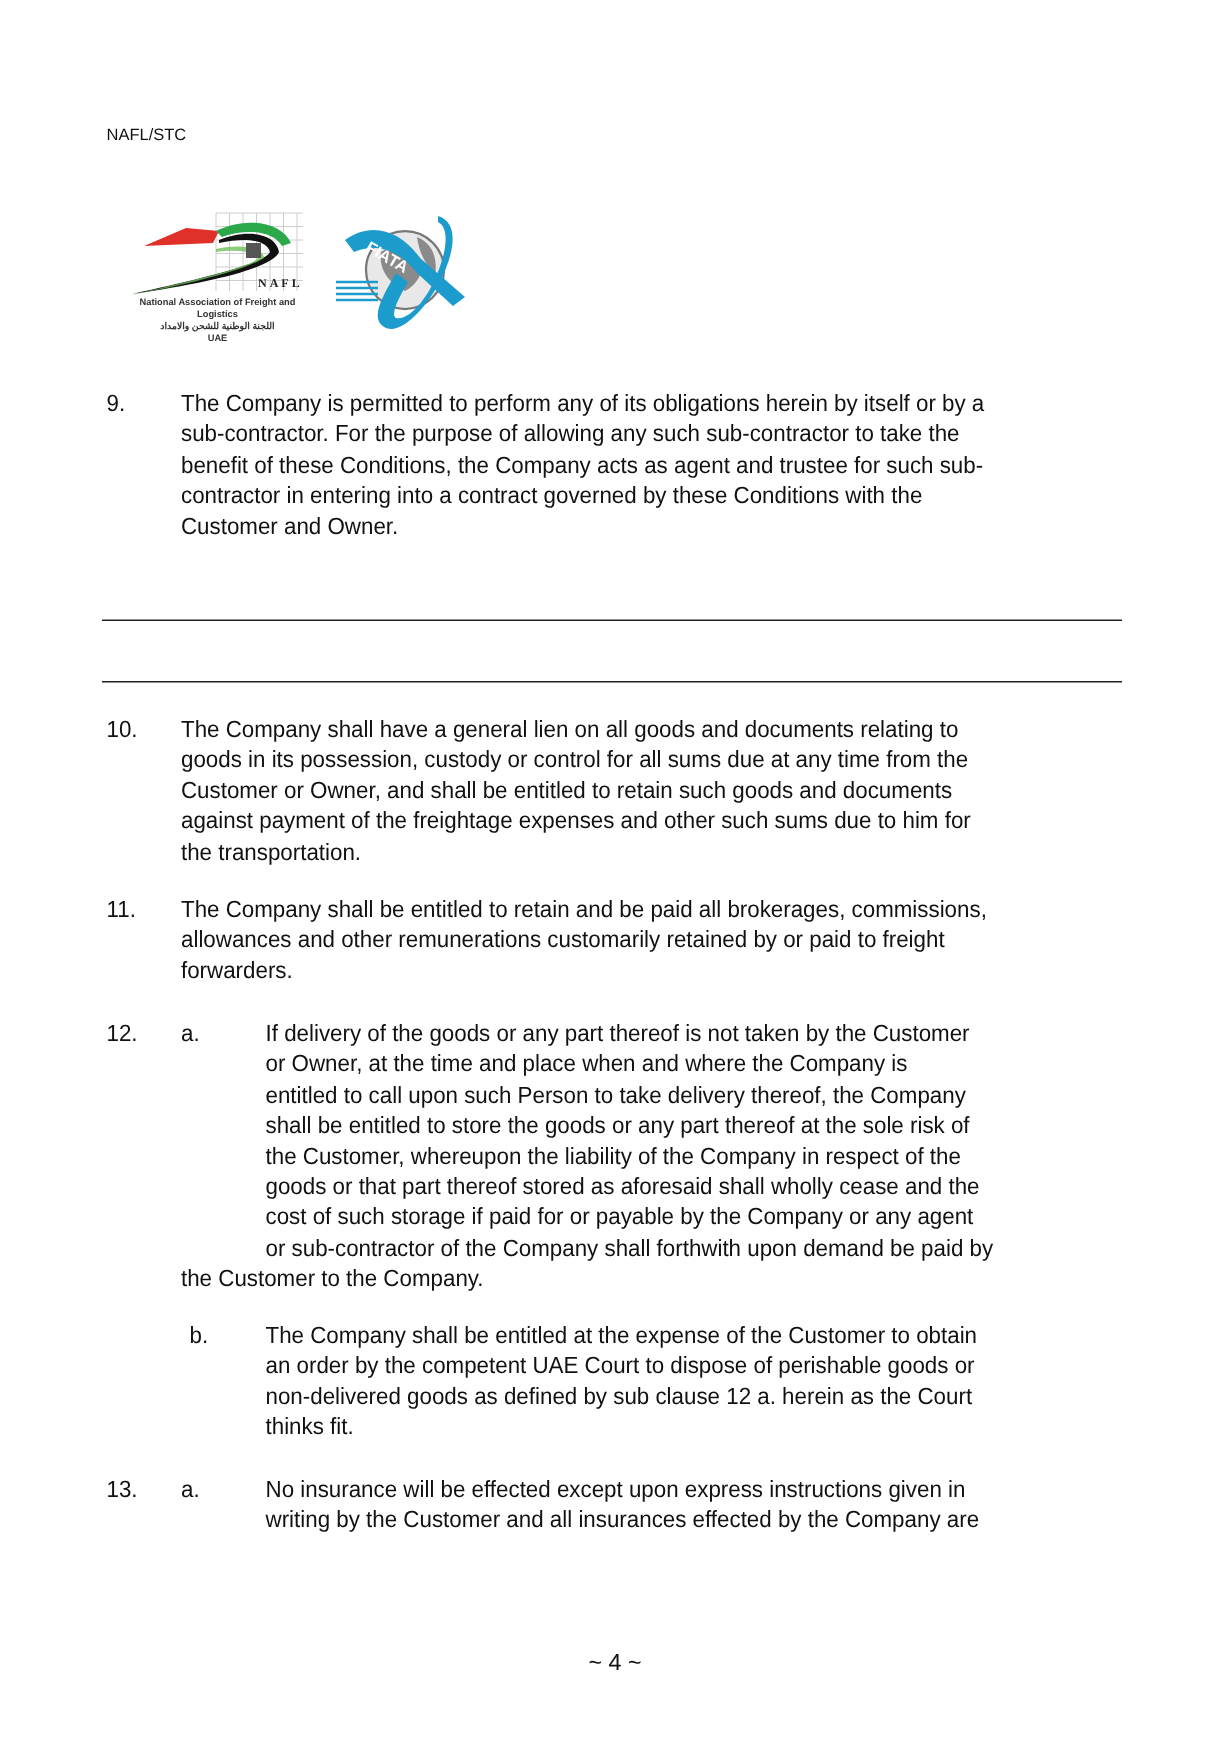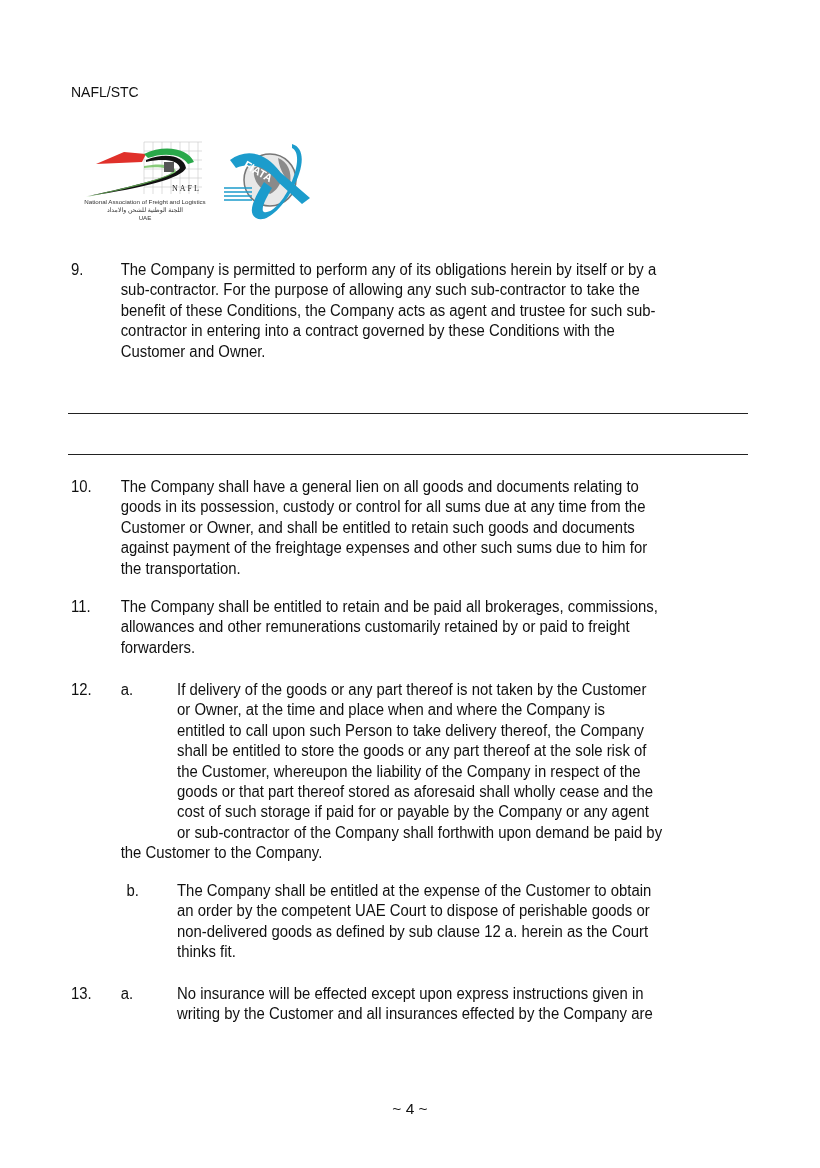--- a/index.html
+++ b/index.html
@@ -2,23 +2,23 @@
 <html><head>
   <meta charset="utf-8">
   <style>
     html, body { margin: 0; padding: 0; background: #ffffff; }
     body {
       width: 820px; height: 1168px; position: relative; overflow: hidden;
       font-family: "Liberation Sans", sans-serif; color: #111111;
     }
     .header-code {
       position: absolute; left: 71px; top: 84px;
-      font-size: 14px; letter-spacing: 0px;
+      font-size: 11px; letter-spacing: 0px;
     }
-    .logo-nafl { position: absolute; left: 84px; top: 140px; width: 122px; height: 92px; }
+    .logo-nafl { position: absolute; left: 84px; top: 140px; width: 122px; height: 92px; font-weight: bold; }
     .logo-fiata { position: absolute; left: 222px; top: 138px; width: 92px; height: 90px; }
     .nafl-caption {
       position: absolute; left: 0; top: 58px; width: 122px; text-align: center;
       font-size: 6.2px; line-height: 8px; color: #333;
       font-family: "Liberation Sans", sans-serif;
     }
     .para {
       position: absolute; left: 71px; width: 690px;
       font-size: 15.6px; line-height: 20.4px;
       transform: scaleX(0.955); transform-origin: left top;

